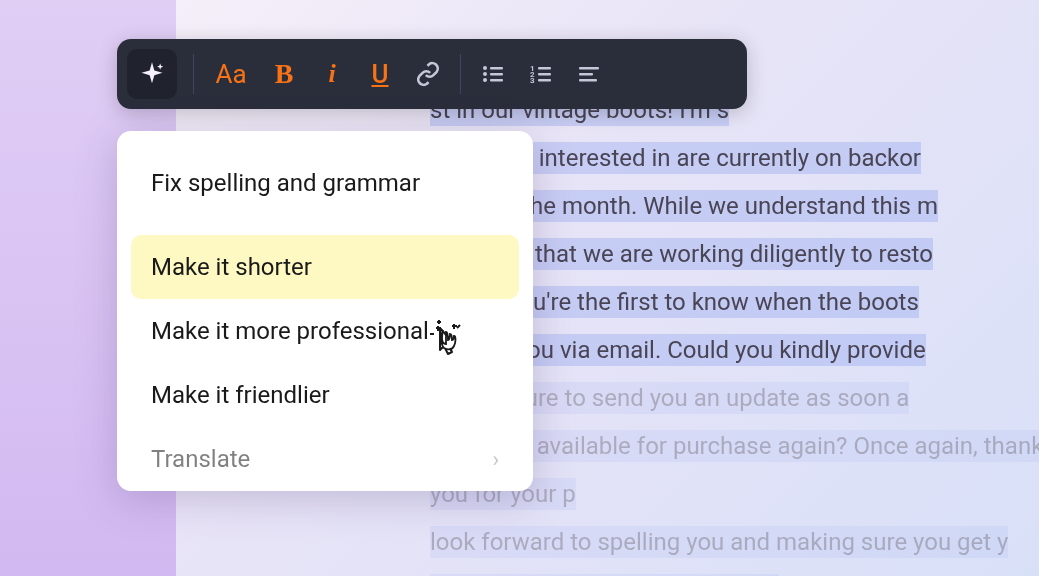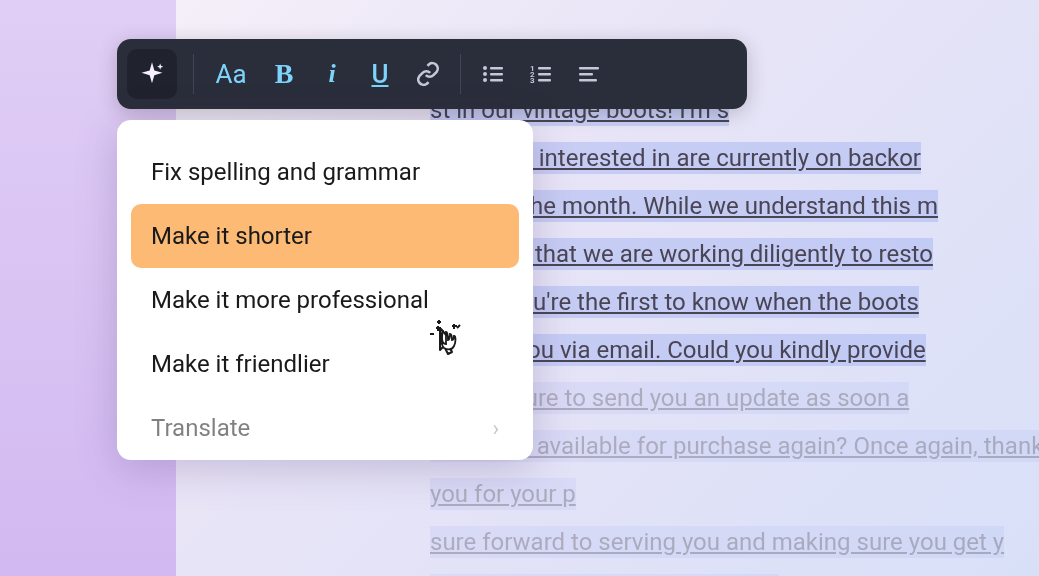--- a/index.html
+++ b/index.html
@@ -29,21 +29,20 @@
       top: 86px;
       right: -20px;
       font-size: 24px;
       line-height: 48px;
       color: #4a4555;
       font-weight: 400;
     }
     .selected-text .highlight {
       background: rgba(150, 170, 240, 0.4);
       padding: 2px 0;
-      text-decoration: underline;
     }
     .selected-text .fade {
       opacity: 0.35;
     }
     .toolbar {
       position: absolute;
       left: 117px;
       top: 39px;
       width: 630px;
       height: 70px;
@@ -70,50 +69,51 @@
       height: 40px;
       background: #42455a;
       margin: 0 8px;
     }
     .toolbar-btn {
       width: 48px;
       height: 50px;
       display: flex;
       align-items: center;
       justify-content: center;
-      color: #7dd3fc;
+      color: #f97316;
       cursor: pointer;
       border-radius: 8px;
     }
     .toolbar-btn.wide {
       width: 58px;
     }
     .dropdown {
       position: absolute;
       left: 117px;
-      top: 120px;
+      top: 131px;
       width: 416px;
       background: #ffffff;
       border-radius: 14px;
       box-shadow: 0 8px 40px rgba(80, 60, 120, 0.25);
       padding: 20px 14px 0 14px;
       overflow: hidden;
     }
     .dropdown-item {
       font-size: 24px;
       color: #1a1a1a;
       padding: 18px 20px;
       border-radius: 10px;
       cursor: pointer;
       display: flex;
       align-items: center;
       justify-content: space-between;
     }
     .dropdown-item.hovered {
-      background: #fdba74;
+      background: #fef9c3;
+      margin-top: 20px;
     }
     .dropdown-item.faded {
       opacity: 0.55;
       gap: 8px;
     }
     .chevron {
       color: #999;
       font-size: 22px;
     }
     .cursor {
@@ -140,21 +140,21 @@
 <div class="content-area">
   <div class="selected-text">
     <span class="highlight">st in our vintage boots! I'm s</span><br>
     <span class="highlight">ots you're interested in are currently on backor</span><br>
     <span class="highlight">e end of the month. While we understand this m</span><br>
     <span class="highlight">t assured that we are working diligently to resto</span><br>
     <span class="highlight">ensure you're the first to know when the boots</span><br>
     <span class="highlight">o notify you via email. Could you kindly provide</span><br>
     <span class="highlight fade">ll make sure to send you an update as soon a</span><br>
     <span class="highlight fade">boots are available for purchase again? Once again, thank you for your p</span><br>
-    <span class="highlight fade">sure forward to serving you and making sure you get y</span><br>
+    <span class="highlight fade">look forward to spelling you and making sure you get y</span><br>
     <span class="highlight fade">on those fabulous vintage boots!</span>
   </div>
 </div>
 
 <div class="toolbar">
   <div class="ai-button">
     <svg width="28" height="28" viewBox="0 0 24 24">
       <path d="M12 2 L14 9 L21 11 L14 13 L12 20 L10 13 L3 11 L10 9 Z" fill="#f5f0ff"></path>
       <path d="M19 3 L19.7 5 L21.7 5.7 L19.7 6.4 L19 8.4 L18.3 6.4 L16.3 5.7 L18.3 5 Z" fill="#f5f0ff"></path>
     </svg>

